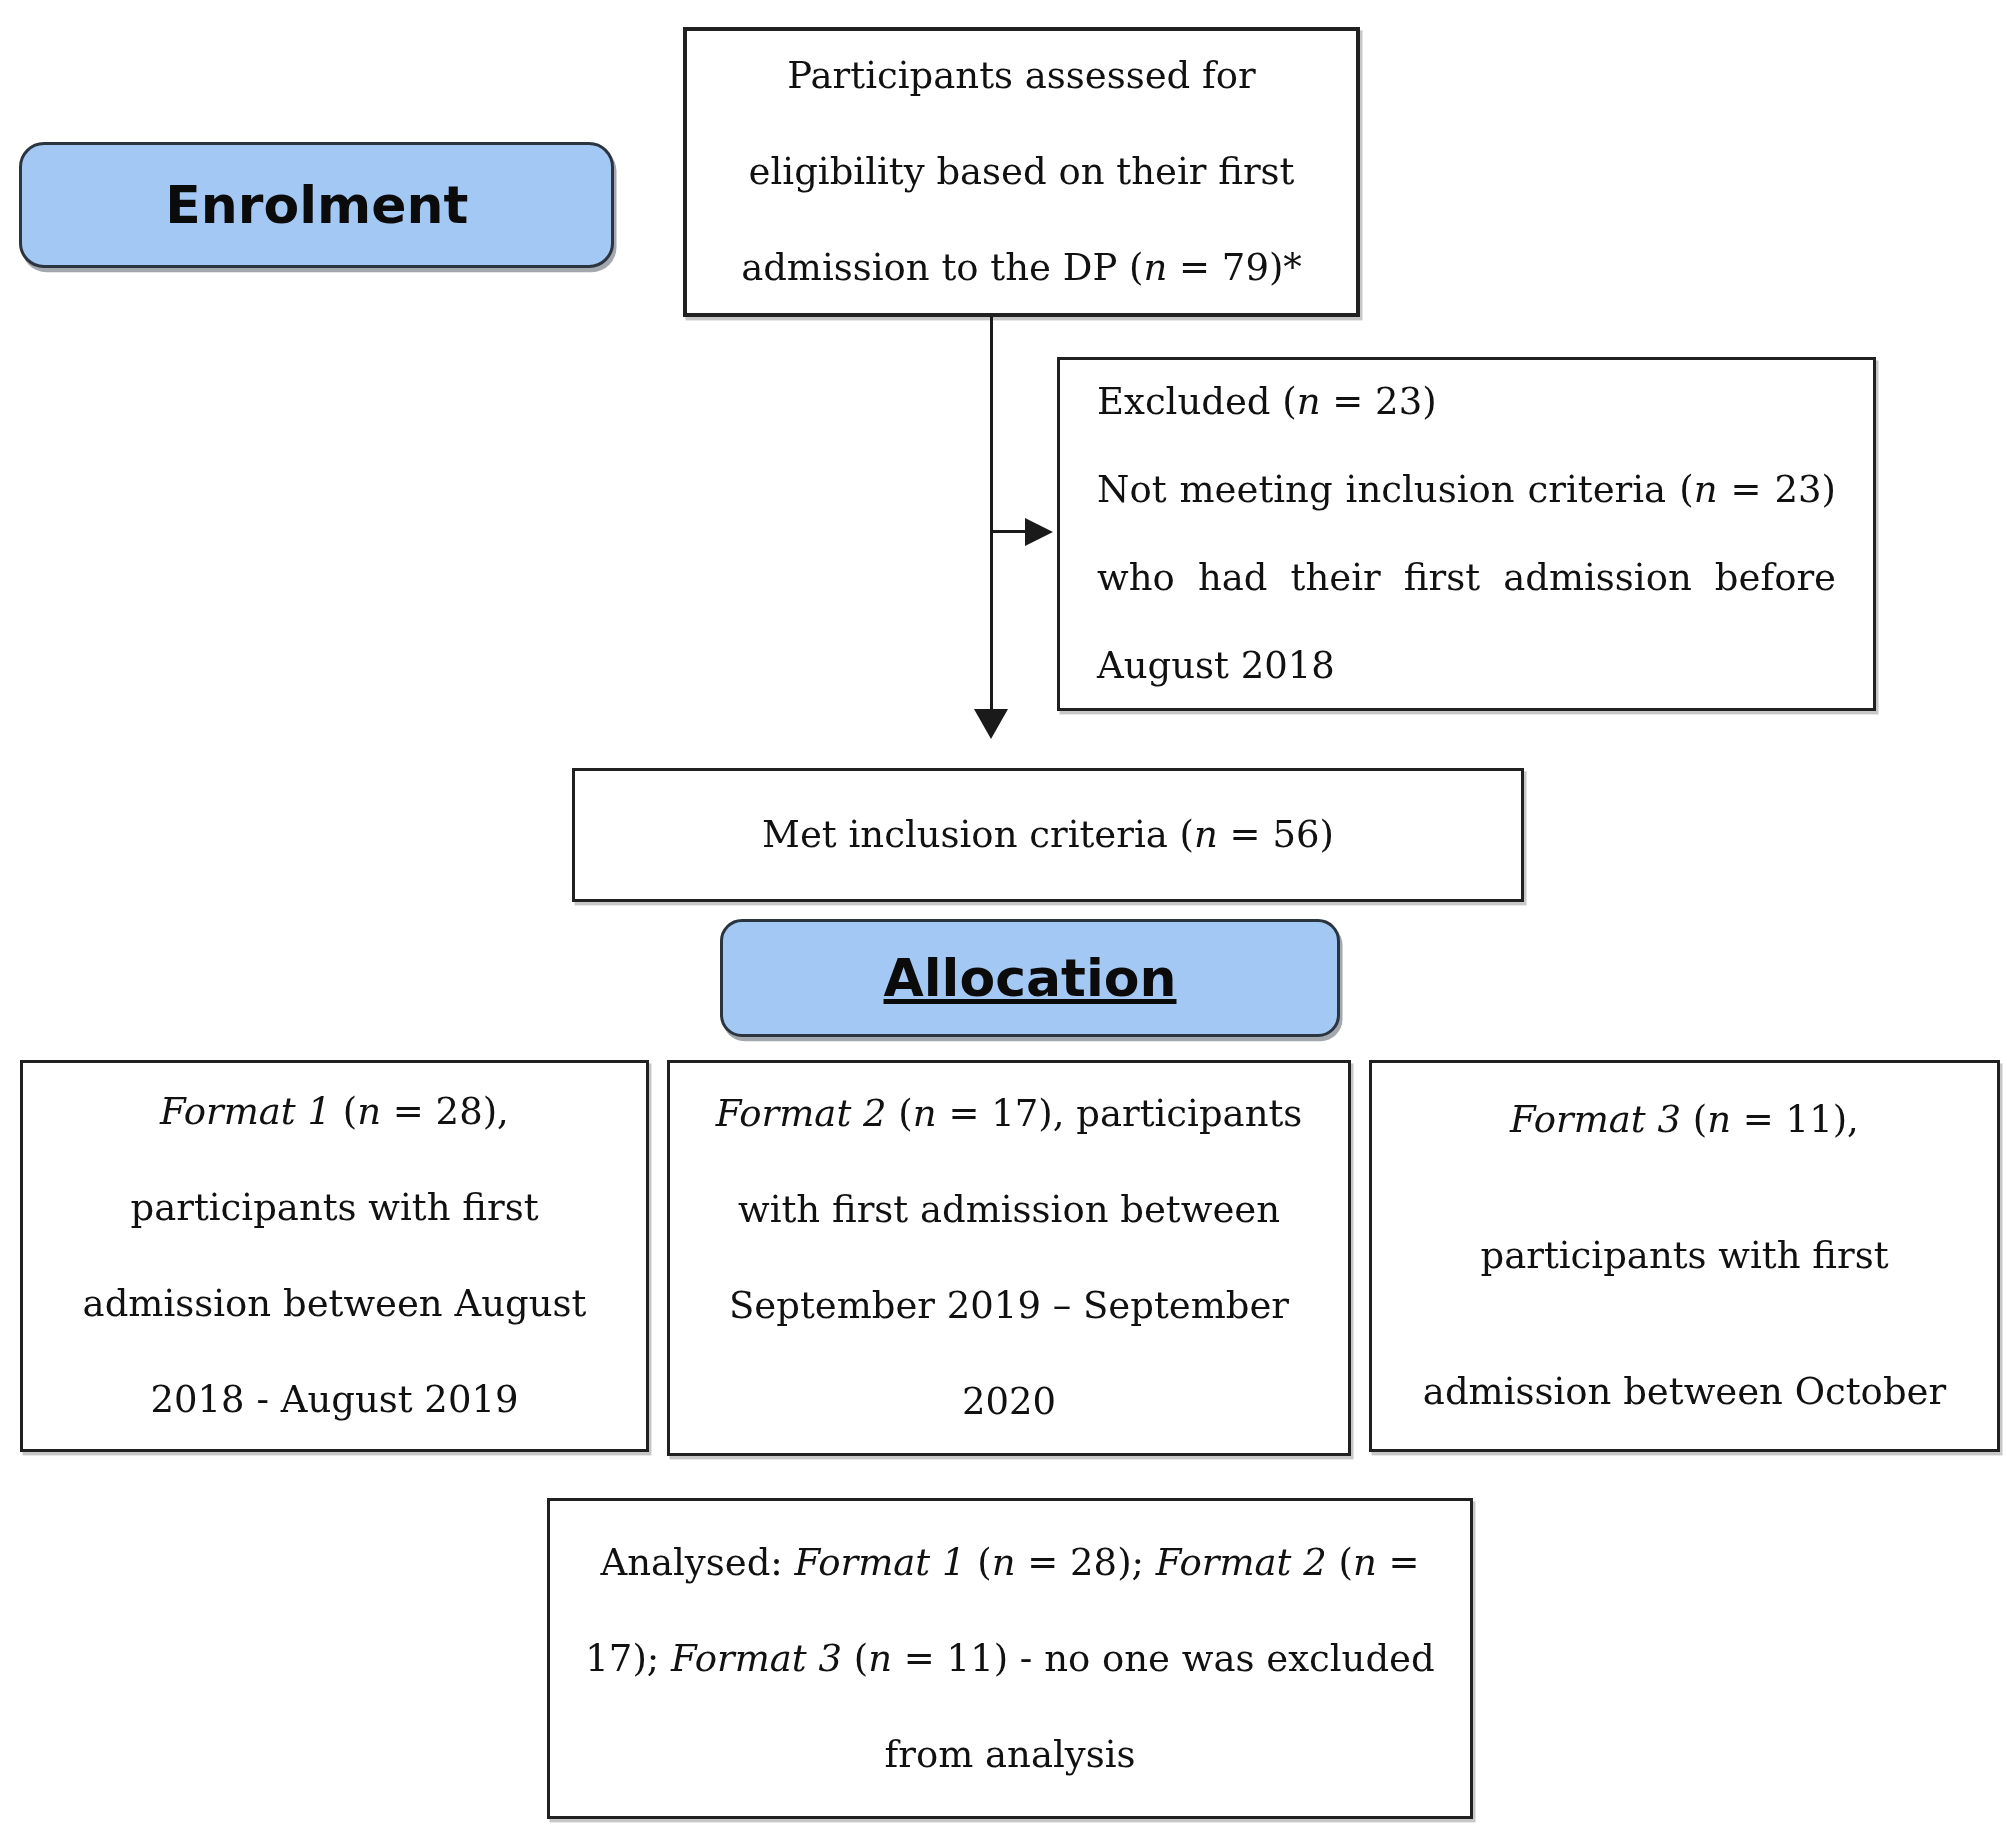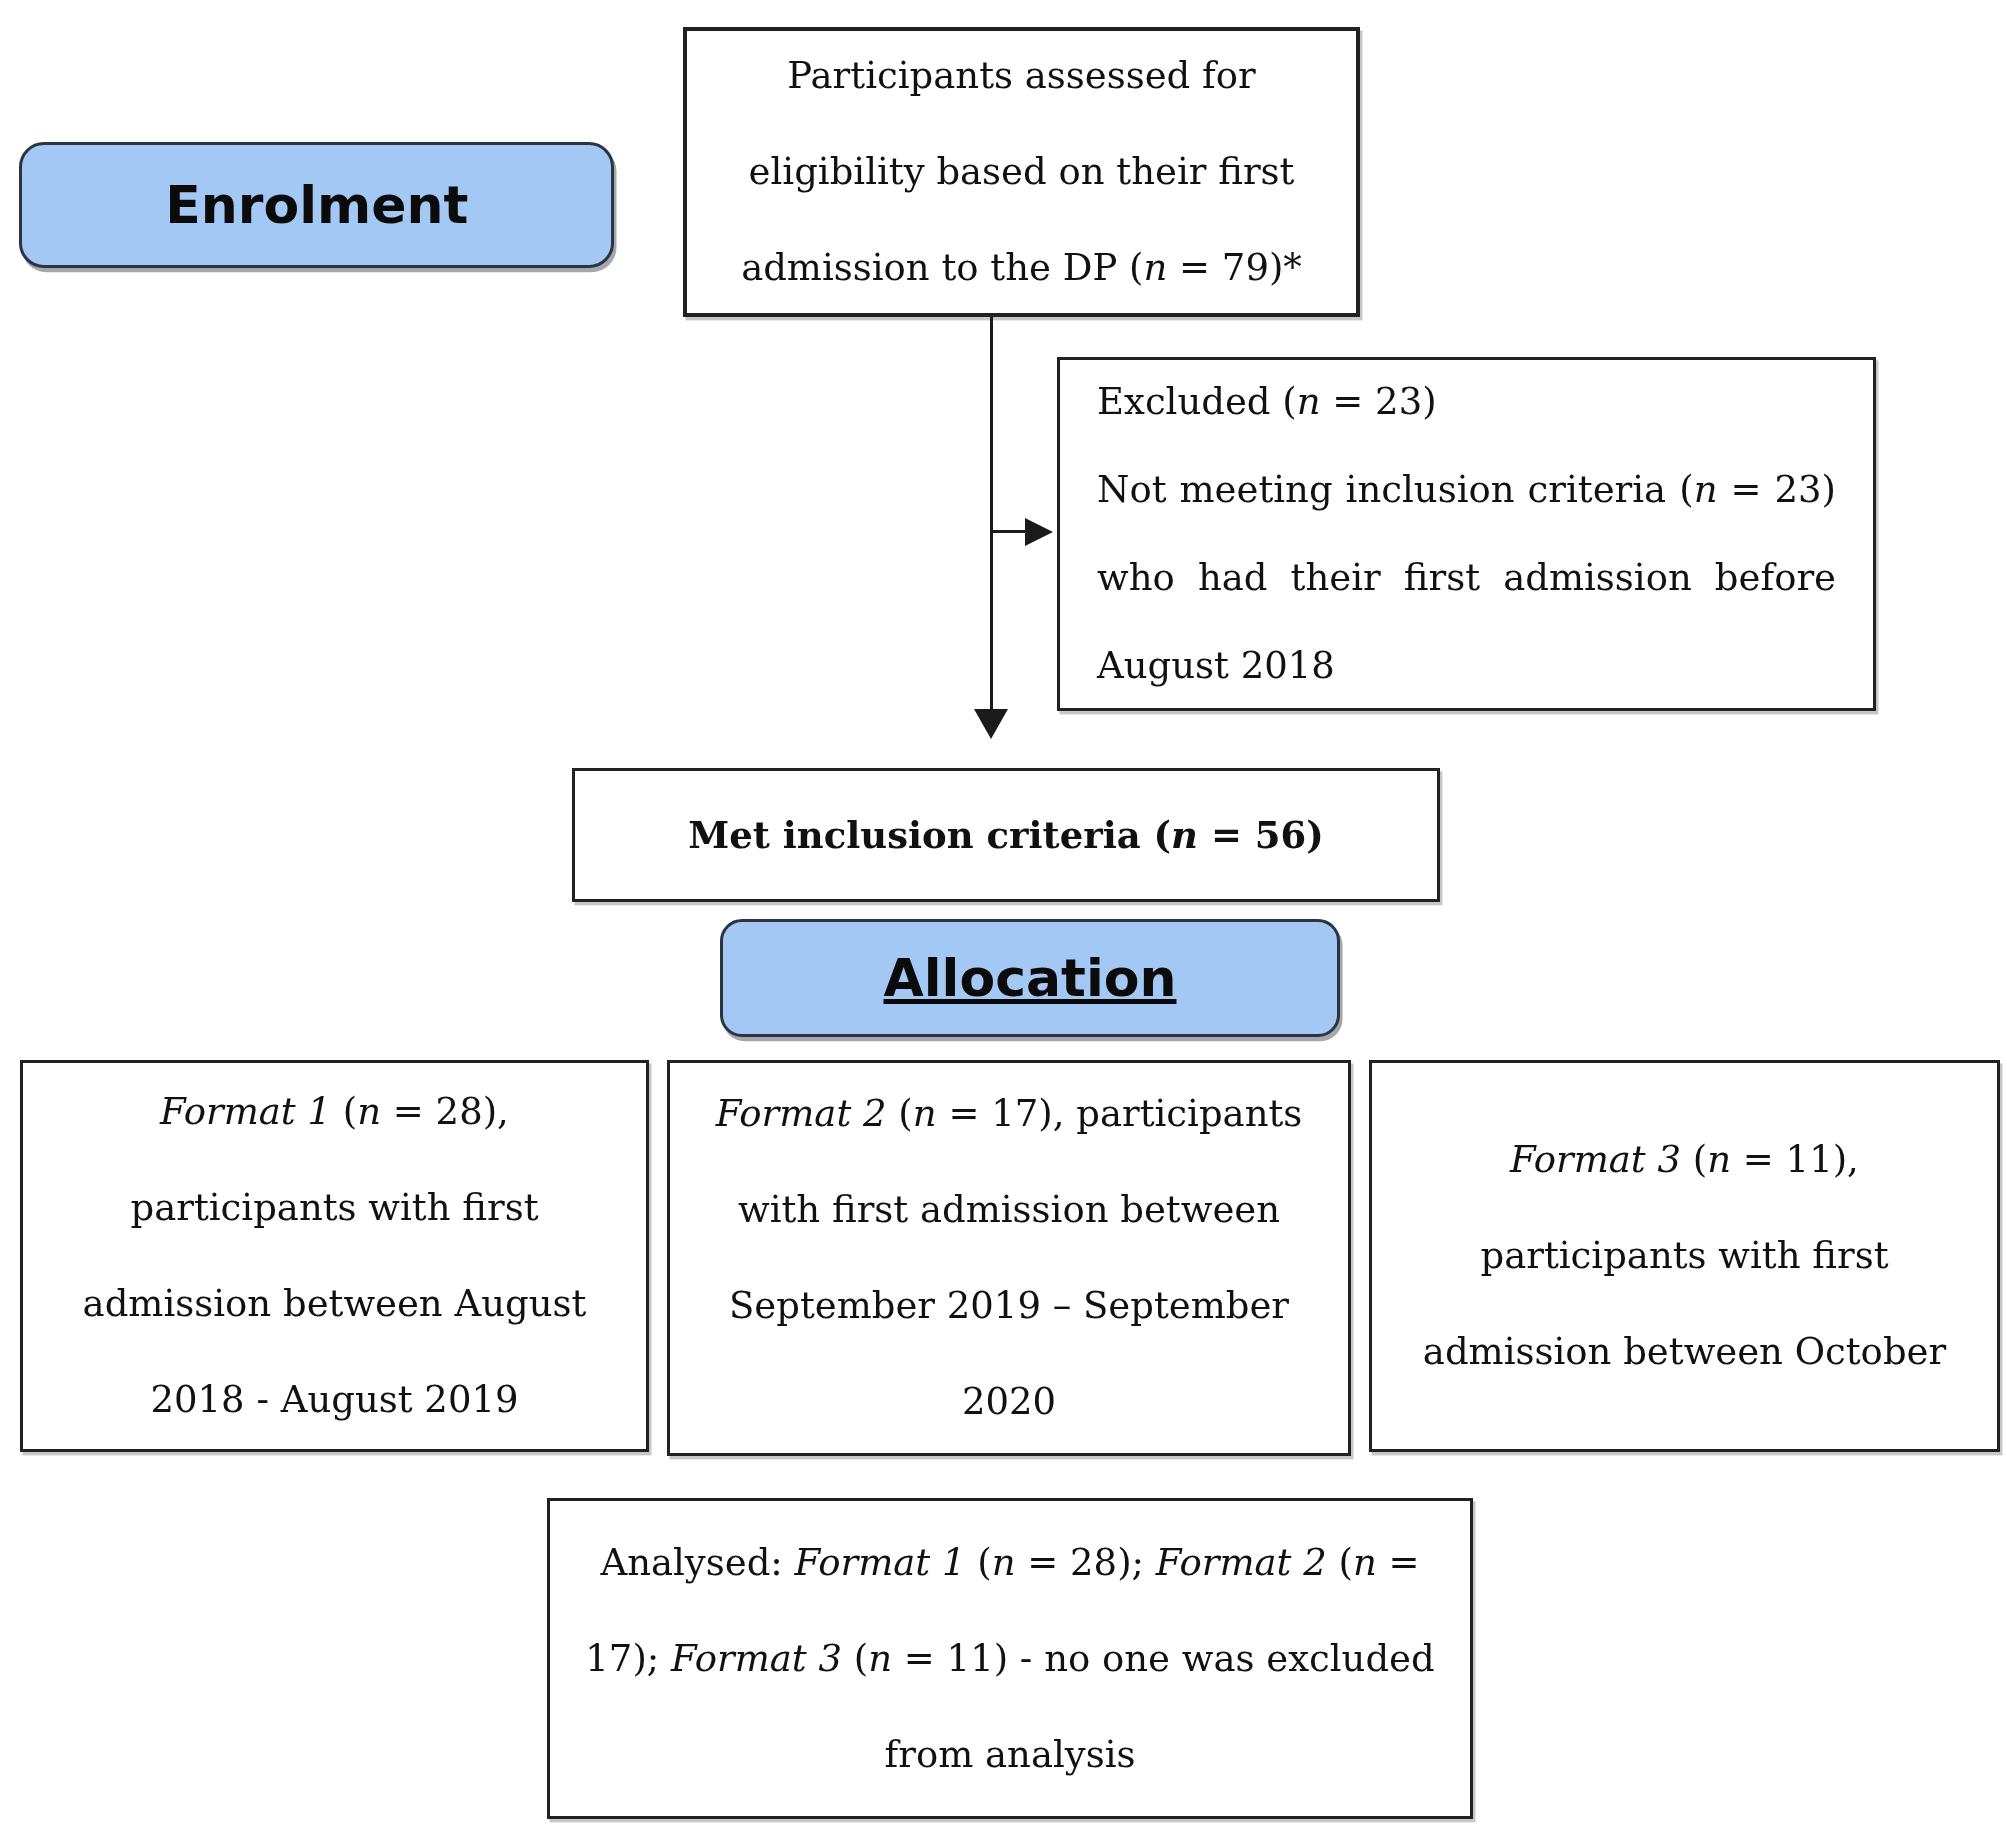--- a/index.html
+++ b/index.html
@@ -45,25 +45,25 @@
   }
 
   
   #stage-enrolment  { left: 19.3px;   top: 109px;  width: 595px;  height: 126px; margin-top: 33px; }
   #box-assessed     { left: 683px;  top: 27px;   width: 677px;  height: 290px; border-width: 4.2px; }
   #box-excluded     {
     left: 1057px; top: 357px; width: 819px; height: 354px;
     text-align: left; line-height: 88px; padding: 0 37px;
   }
   #box-excluded .line.stretch { text-align: justify; text-align-last: justify; }
-  #box-met          { left: 572px;  top: 768px;  width: 868px; height: 134px; font-weight: bold; }
+  #box-met          { left: 572px;  top: 768px;  width: 952px; height: 134px; }
   #stage-allocation { left: 720px;  top: 919px; width: 620px;  height: 118px; border-radius: 22px; text-decoration: underline; }
   #box-format1      { left: 20px;   top: 1060px; width: 629px;  height: 392px; }
   #box-format2      { left: 667px;  top: 1060px; width: 684px;  height: 396px; }
-  #box-format3      { left: 1369px; top: 1060px; width: 631px;  height: 392px; }
+  #box-format3      { left: 1369px; top: 1060px; width: 631px;  height: 392px; gap: 40px; }
   #box-analysed     { left: 547px;  top: 1498px; width: 926px; height: 321px; }
 
   
   .vline, .hline { position: absolute; background: #1a1a1a; }
   #arrow-down-line      { left: 990px; top: 317px; width: 3.4px;  height: 392px; }
   #arrow-down-head {
     position: absolute; left: 974px; top: 709px;
     width: 0; height: 0;
     border-left: 17.6px solid transparent;
     border-right: 17.6px solid transparent;

